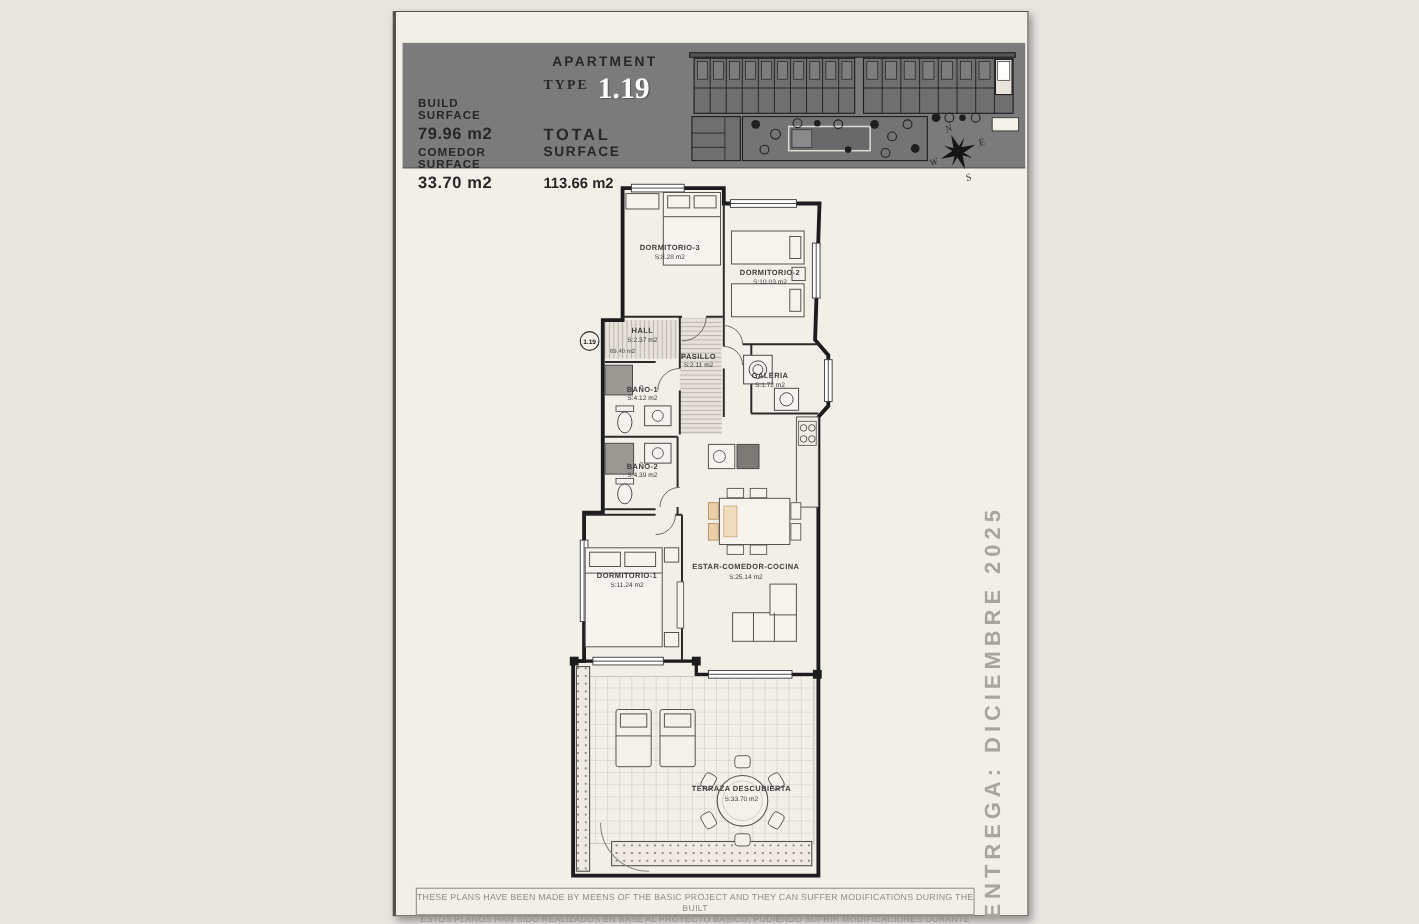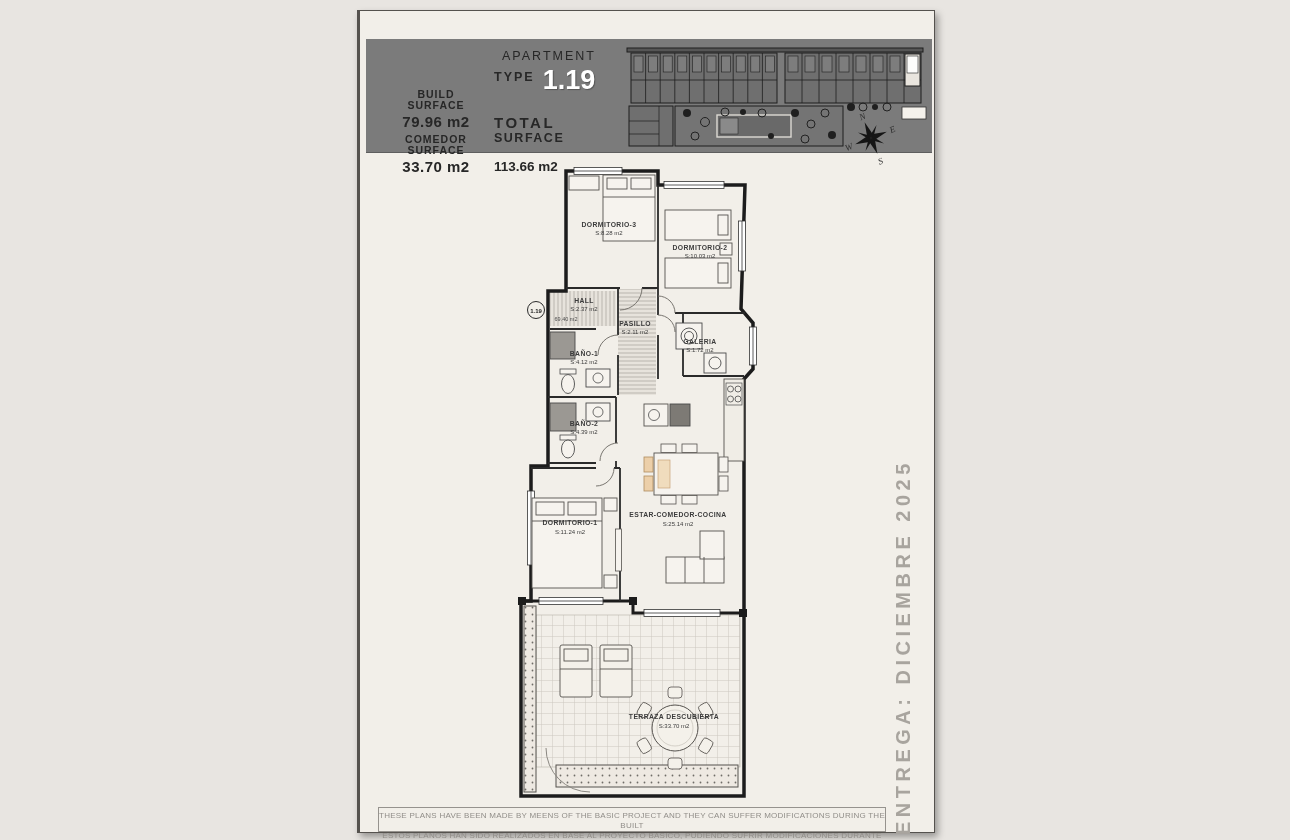--- a/index.html
+++ b/index.html
@@ -15,26 +15,26 @@
 
   
   .band {
     position:absolute; left:6px; top:28px; width:566px; height:114px;
     background:#7b7b7b; border-bottom:1px solid #5e5e5e;
   }
   .band .txt { position:absolute; color:#272727; }
   .floor-title { left:14px; top:6px; width:112px; text-align:center;
     font-size:23px; font-weight:bold; letter-spacing:3px; line-height:24px;
     text-shadow:1px 1px 0 rgba(255,255,255,0.18); }
-  .build-block { left:14px; top:50px; width:112px; text-align:center; }
+  .build-block { left:14px; top:50px; width:112px; }
   .lbl-sm { font-size:10.5px; font-weight:bold; letter-spacing:1px; line-height:11px; }
   .val-sm { font-size:15px; font-weight:bold; letter-spacing:.5px; margin:2px 0 4px; }
   .apt-block { left:128px; top:10px; width:110px; }
-  .apt-line1 { font-size:12.5px; font-weight:normal; letter-spacing:2px;padding-left:8px; }
-  .apt-row { display:flex; align-items:flex-start; margin-top:4px; }
+  .apt-line1 { font-size:12.5px; font-weight:bold; letter-spacing:2px;padding-left:8px; }
+  .apt-row { display:flex; align-items:flex-start; margin-top:4px;font-family:Liberation Serif, serif; }
   .apt-line2 { font-size:12.5px; font-weight:bold; letter-spacing:2px; margin-top:3px; }
   .apt-value { color:#ffffff; font-size:27px; font-weight:bold; margin-left:8px; margin-top:-2px;
     text-shadow:1px 1px 1px rgba(0,0,0,0.3); }
   .total-block { left:128px; top:75px; width:110px; text-align:left; }
   .total-l1 { font-size:15px; font-weight:bold; letter-spacing:2.5px; }
   .total-l2 { font-size:12.5px; font-weight:bold; letter-spacing:1.5px; }
   .total-v { font-size:13.5px; font-weight:bold; margin-top:14px; }
 
   .siteplan { position:absolute; left:259px; top:4px; overflow:visible; }
 

